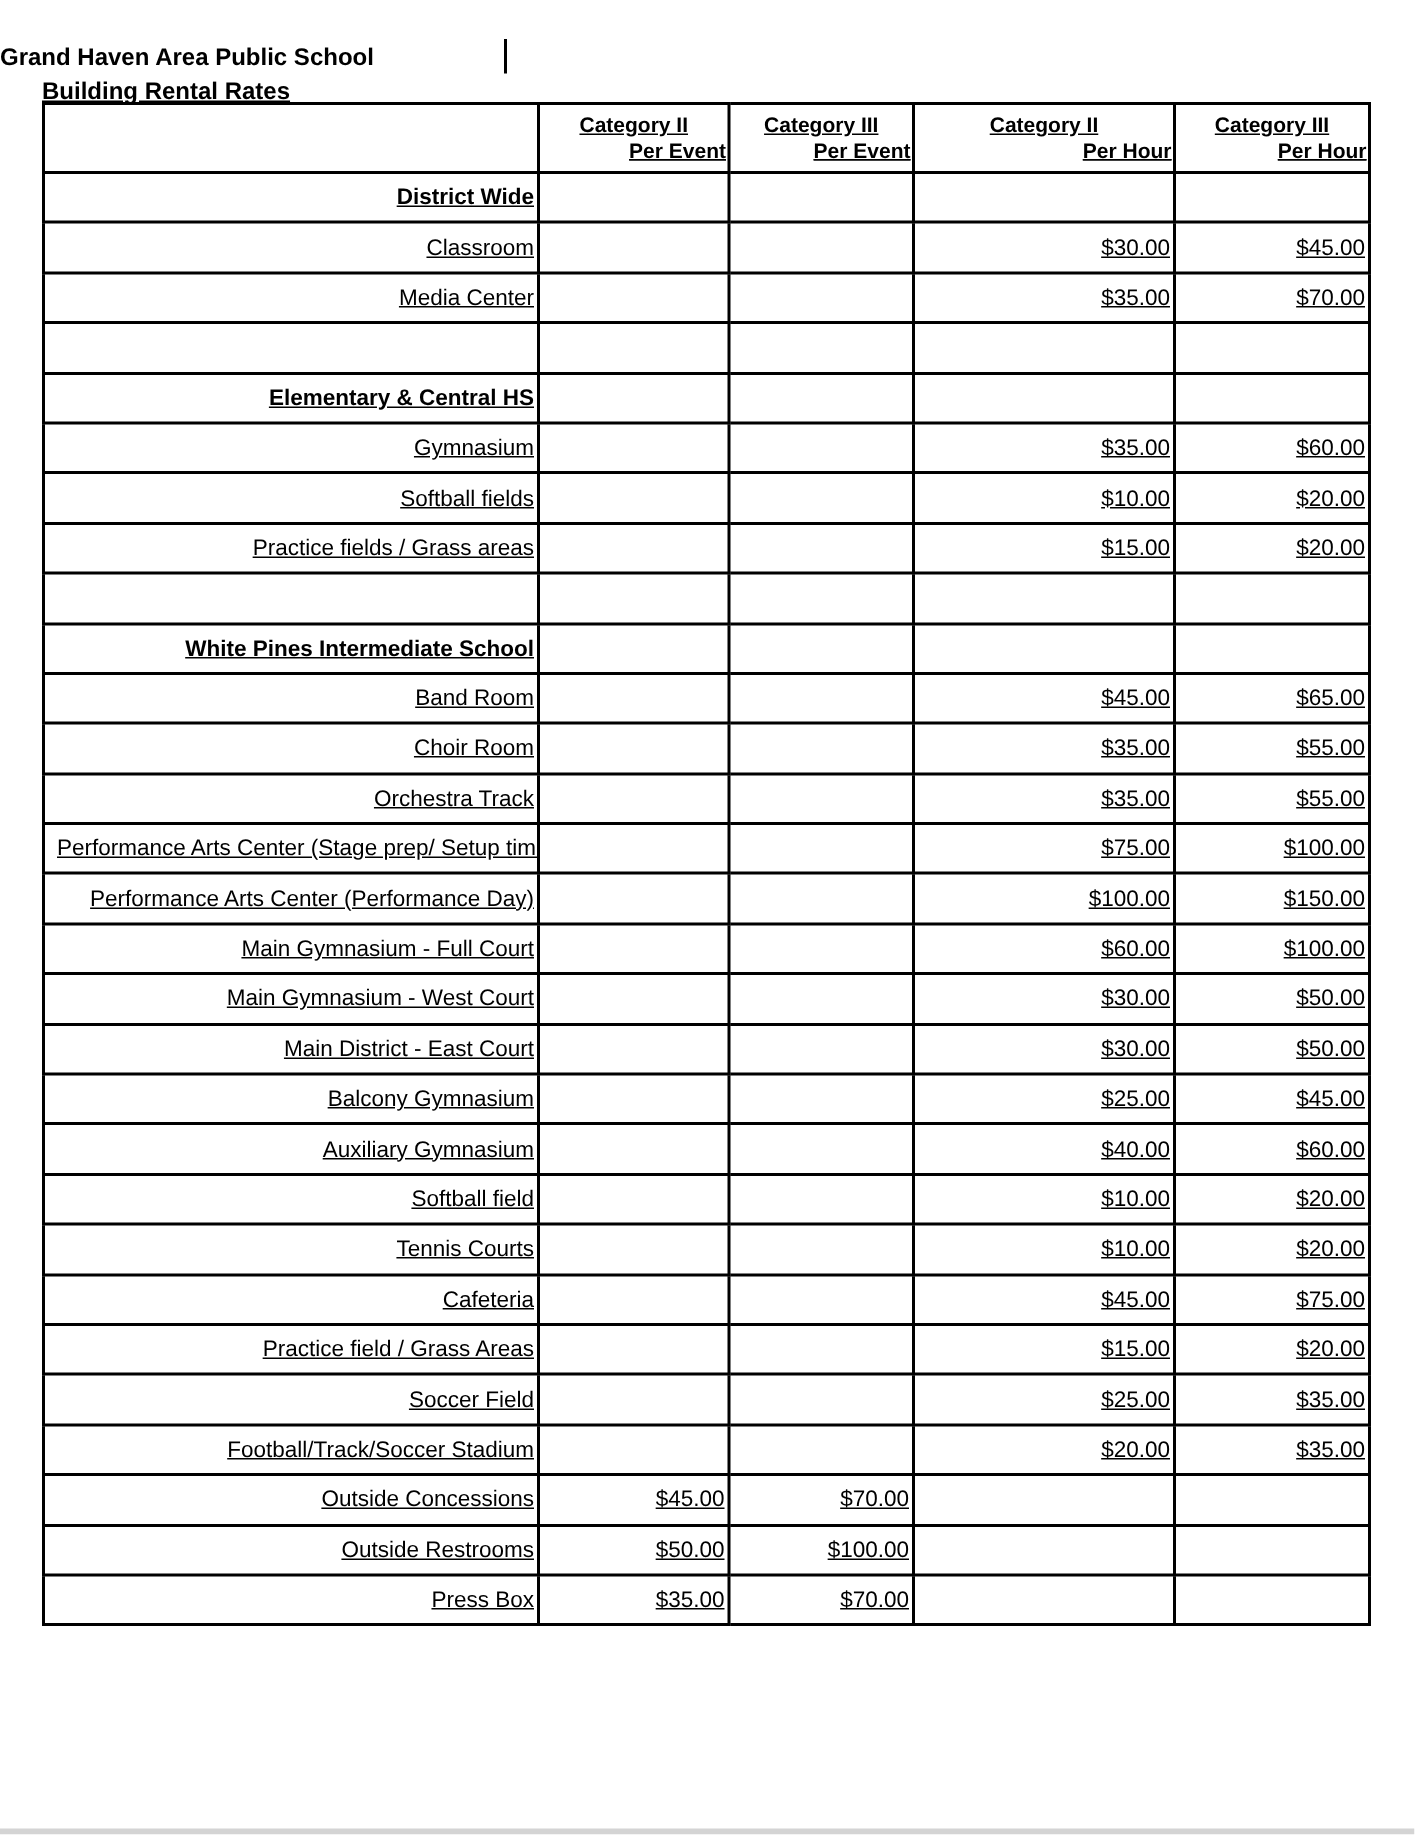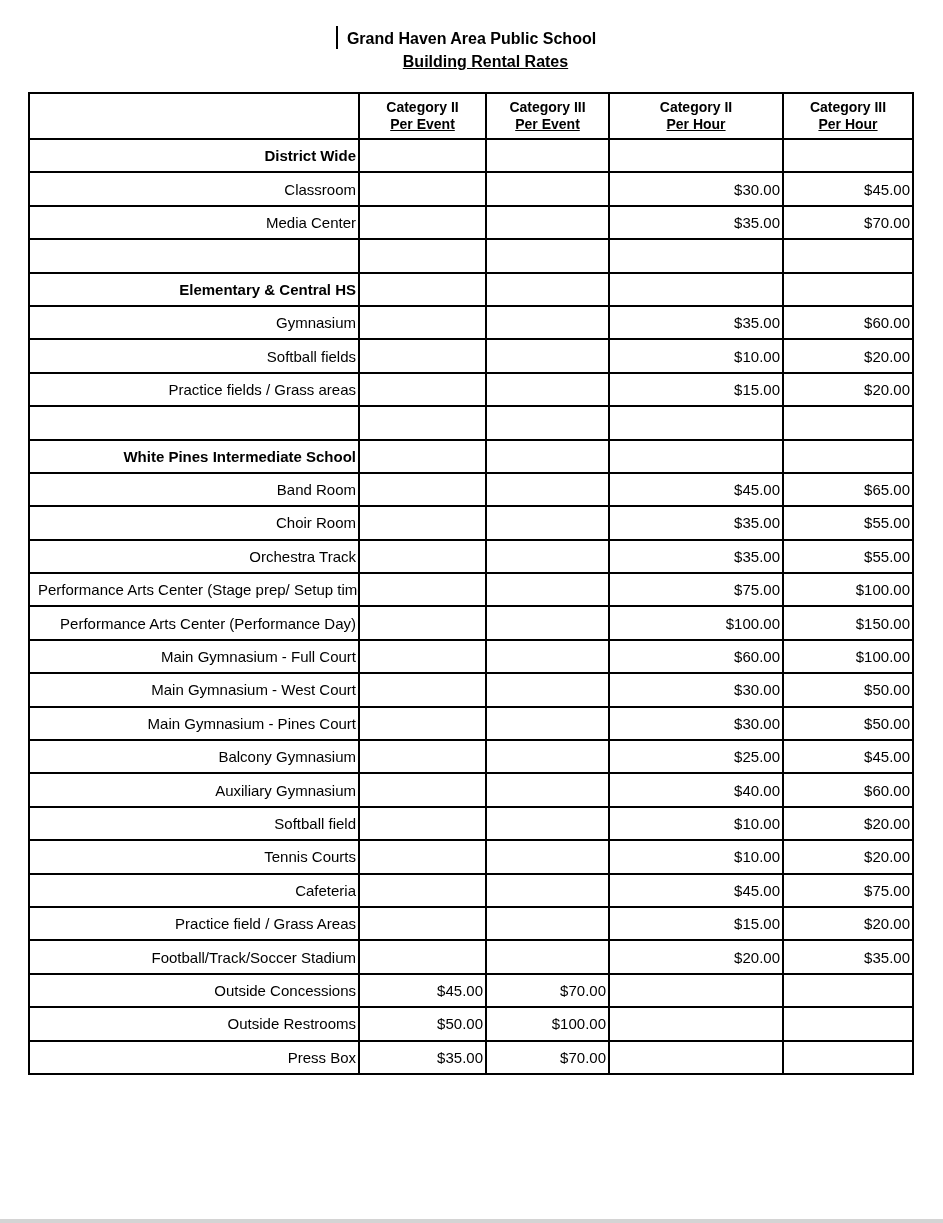--- a/index.html
+++ b/index.html
@@ -16,53 +16,53 @@
     font-family: "Liberation Sans", sans-serif;
     color: var(--text);
   }
   .page {
     position: relative;
     width: 943px; height: 1223px;
     overflow: hidden;
   }
   .doc-header {
     padding-top: 27px;
-    text-align: center;
     font-weight: bold;
     font-size: 16px;
     line-height: 23px;
   }
   .doc-subtitle { text-decoration: underline; padding-left: 28px; }
   .caret {
     position: absolute;
     left: 336px; top: 26px;
     width: 2px; height: 23px;
     background: var(--text);
   }
   table.rates {
     position: absolute;
-    left: 28px; top: 92px;
+    left: 28px; top: 68px;
     width: 884px;
     border-collapse: collapse;
     table-layout: fixed;
+    text-decoration: underline;
   }
   table.rates th, table.rates td {
     border: 2px solid var(--border);
     overflow: hidden;
   }
   thead th {
     height: 46px;
     font-size: 14px;
     font-weight: bold;
     text-align: center;
     vertical-align: middle;
     line-height: 17px;
     border-bottom: 3px solid var(--border);
   }
-  thead th .per { text-decoration: underline; }
+  thead th .per { text-decoration: underline; text-align: right; }
   tbody tr { height: 33.4px; text-align: right; }
   tbody td {
     font-size: 15px;
     vertical-align: middle;
     padding: 0 2px 0 8px;
     white-space: nowrap;
   }
   tbody tr.section td.label { font-weight: bold; }
   .page-edge {
     position: absolute;
@@ -229,21 +229,21 @@
       <td class="val">$100.00</td>
     </tr>
         <tr>
       <td class="label">Main Gymnasium - West Court</td>
       <td class="val"></td>
       <td class="val"></td>
       <td class="val">$30.00</td>
       <td class="val">$50.00</td>
     </tr>
         <tr>
-      <td class="label">Main Gymnasium - Pines Court</td>
+      <td class="label">Main District - East Court</td>
       <td class="val"></td>
       <td class="val"></td>
       <td class="val">$30.00</td>
       <td class="val">$50.00</td>
     </tr>
         <tr>
       <td class="label">Balcony Gymnasium</td>
       <td class="val"></td>
       <td class="val"></td>
       <td class="val">$25.00</td>
@@ -276,20 +276,27 @@
       <td class="val"></td>
       <td class="val">$45.00</td>
       <td class="val">$75.00</td>
     </tr>
         <tr>
       <td class="label">Practice field / Grass Areas</td>
       <td class="val"></td>
       <td class="val"></td>
       <td class="val">$15.00</td>
       <td class="val">$20.00</td>
+    </tr>
+        <tr>
+      <td class="label">Soccer Field</td>
+      <td class="val"></td>
+      <td class="val"></td>
+      <td class="val">$25.00</td>
+      <td class="val">$35.00</td>
     </tr>
         <tr>
       <td class="label">Football/Track/Soccer Stadium</td>
       <td class="val"></td>
       <td class="val"></td>
       <td class="val">$20.00</td>
       <td class="val">$35.00</td>
     </tr>
         <tr>
       <td class="label">Outside Concessions</td>

